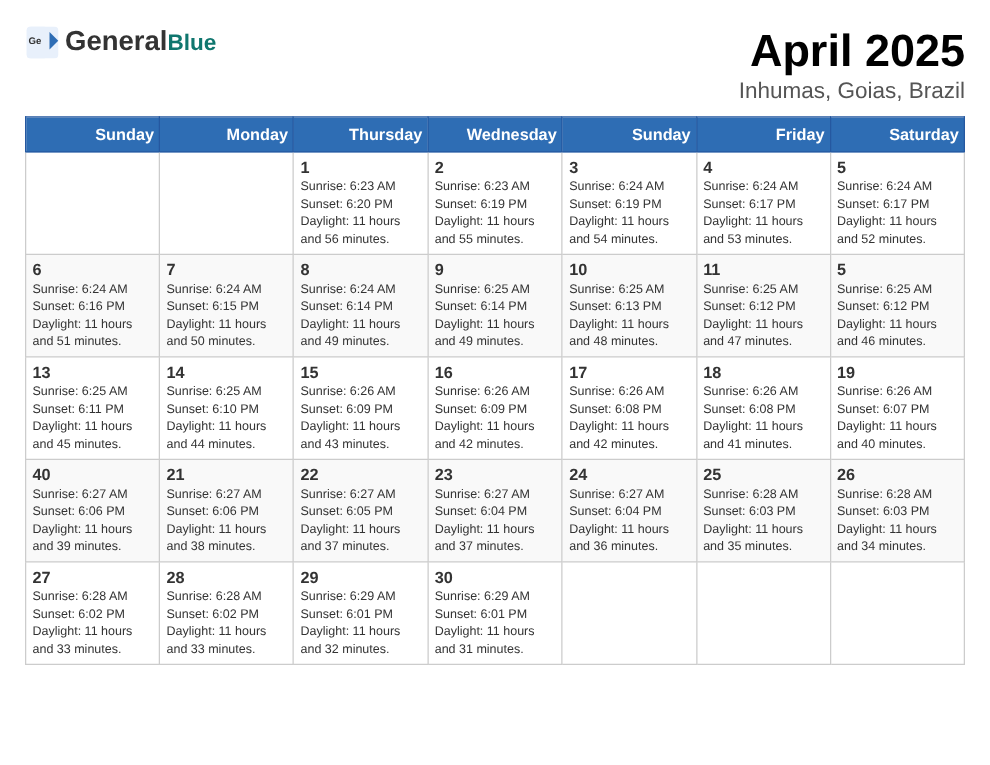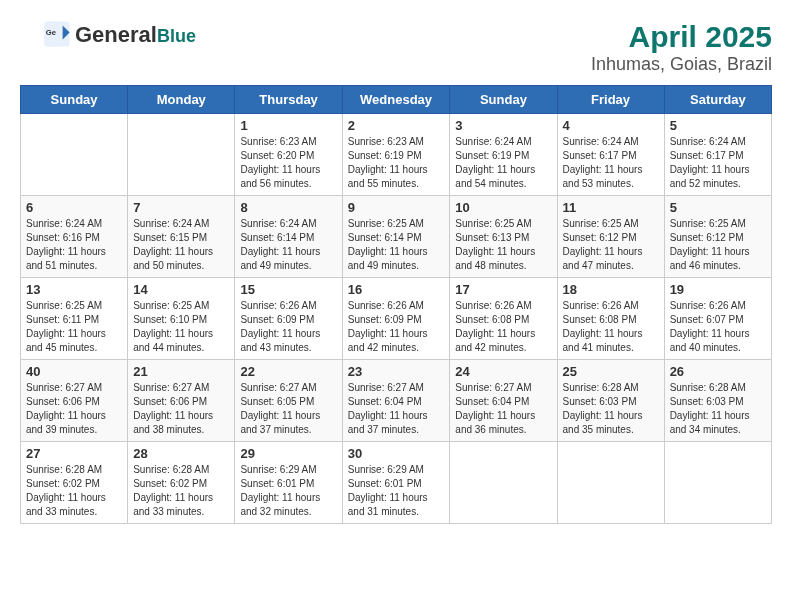--- a/index.html
+++ b/index.html
@@ -11,61 +11,60 @@
       padding: 20px;
     }
     .header-area {
       display: flex;
       justify-content: space-between;
       align-items: flex-start;
       margin-bottom: 10px;
     }
     .logo {
       display: flex;
-      align-items: flex-end;
+      align-items: flex-start;
       gap: 4px;
-      margin-left: 23px;
     }
     .logo-text-general {
       font-size: 22px;
       font-weight: bold;
       color: #333;
     }
     .logo-text-blue {
       font-size: 18px;
       font-weight: bold;
       color: #0f766e;
     }
     .logo-icon {
       width: 28px;
       height: 28px;
     }
     .title-area {
       text-align: right;
     }
     .calendar-title {
-      font-size: 30px;
+      font-size: 36px;
       font-weight: bold;
-      color: #0f766e;
+      color: #000000;
     }
     .calendar-subtitle {
       font-size: 18px;
       color: #555;
     }
     .calendar {
       width: 100%;
       border-collapse: collapse;
       border: 1px solid #ccc;
     }
     .calendar th {
       background: #2e6db4;
       color: #fff;
       padding: 6px 4px;
       font-size: 13px;
-      text-align: center;
+      text-align: right;
       border: 1px solid #2558a0;
     }
     .calendar td {
       border: 1px solid #ccc;
       vertical-align: top;
       padding: 4px 5px;
       width: 108px;
       min-height: 80px;
       background: #fff;
     }

